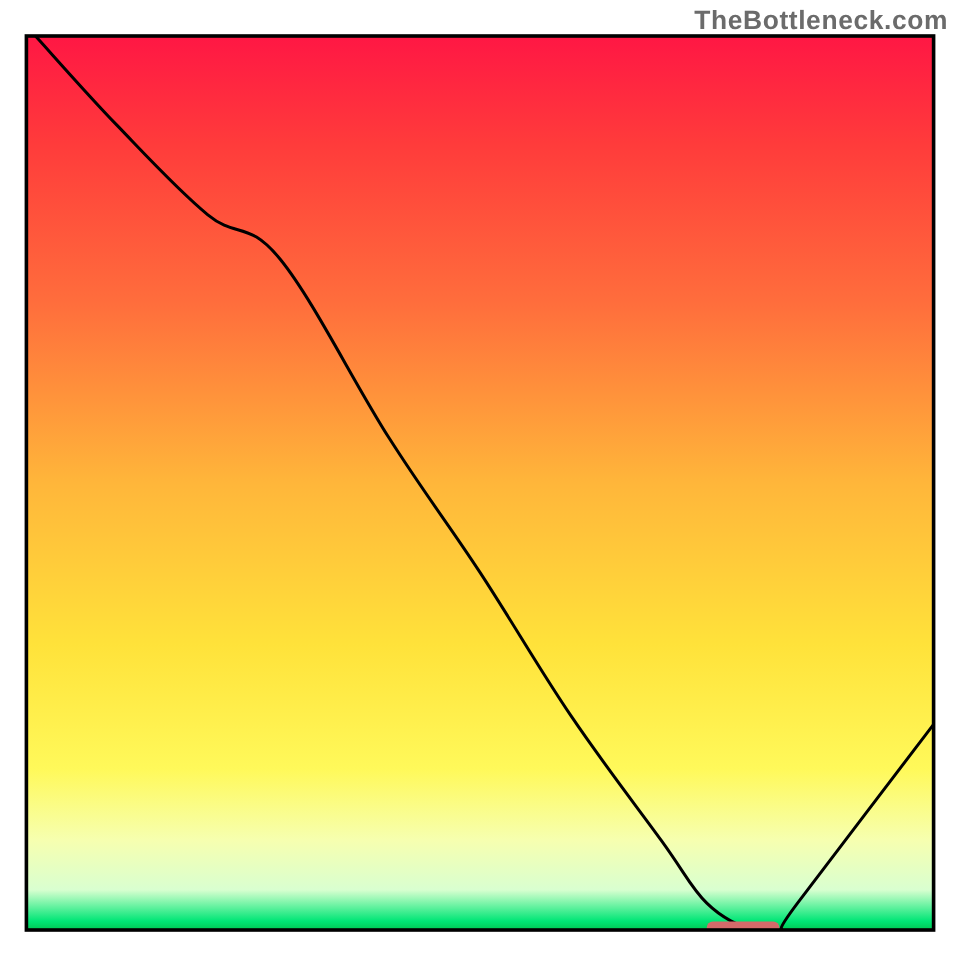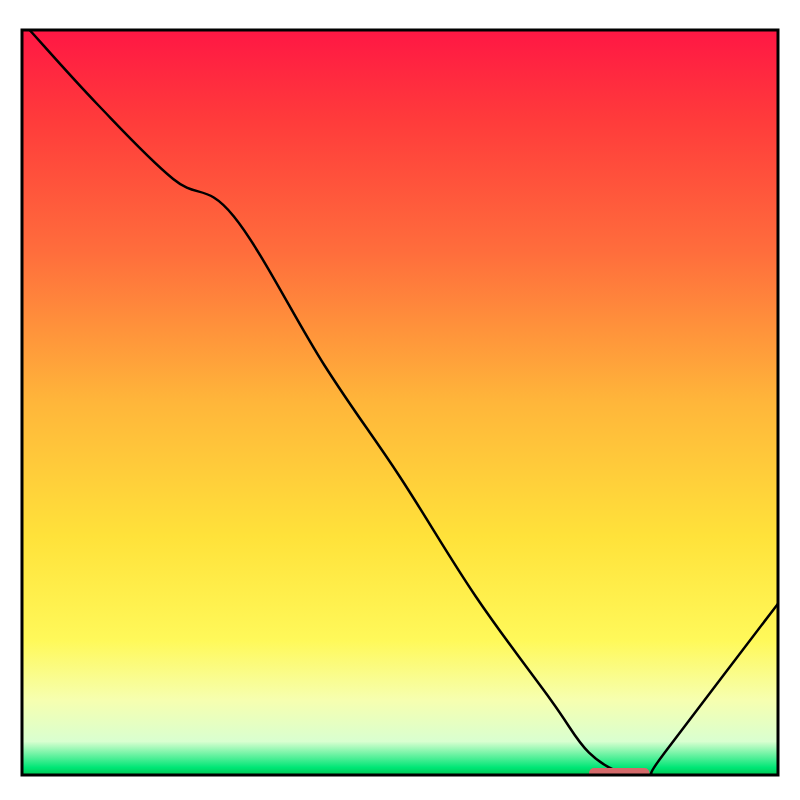--- a/index.html
+++ b/index.html
@@ -32,20 +32,21 @@
     left: 0;
     width: 800px;
     height: 800px;
   }
 </style>
 </head>
 <body>
 
 <div class="chart-wrap">
 
+  <div class="watermark">TheBottleneck.com</div>
 
   <svg class="plot" viewBox="0 0 800 800">
     <defs>
       <linearGradient id="bg-grad" x1="0" y1="0" x2="0" y2="1">
           <stop offset="0.00%" stop-color="#ff1744"></stop>
           <stop offset="12.00%" stop-color="#ff3b3b"></stop>
           <stop offset="30.00%" stop-color="#ff6e3c"></stop>
           <stop offset="50.00%" stop-color="#ffb63a"></stop>
           <stop offset="68.00%" stop-color="#ffe23a"></stop>
           <stop offset="82.00%" stop-color="#fff95a"></stop>

